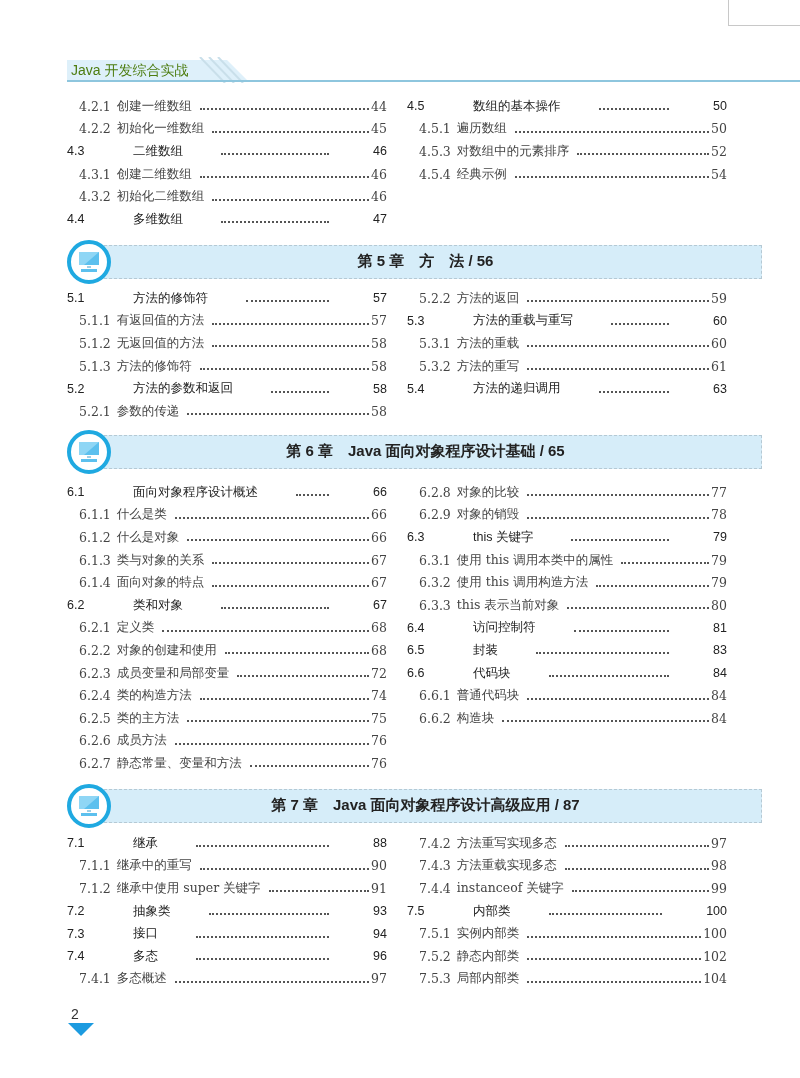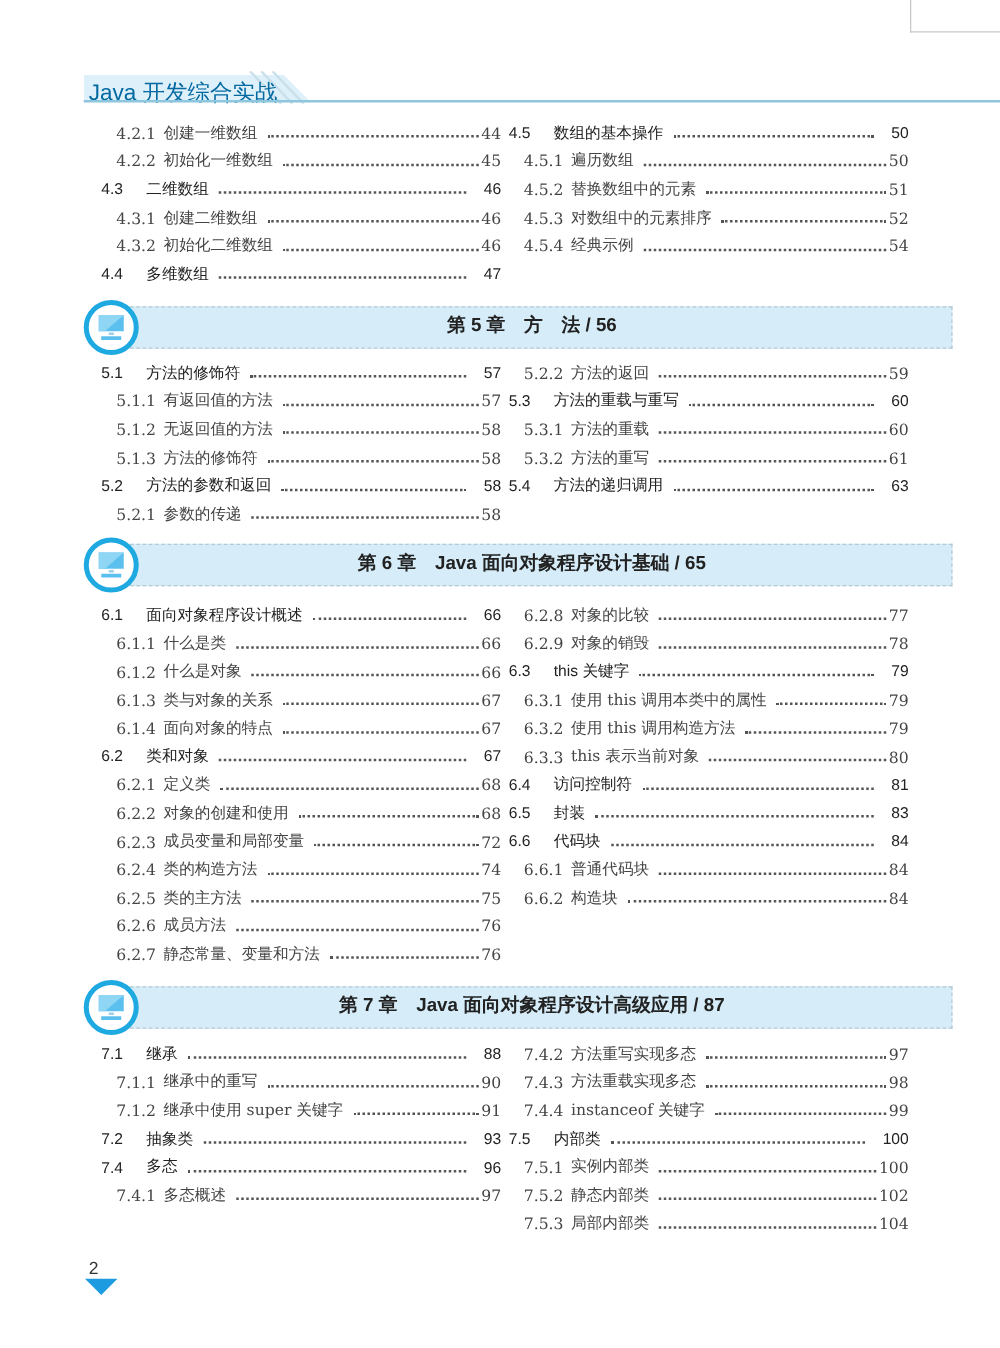--- a/index.html
+++ b/index.html
@@ -5,32 +5,32 @@
   html, body { margin:0; padding:0; background:#fff; }
   body { width:800px; height:1078px; position:relative; overflow:hidden;
          font-family:"DejaVu Serif", "Liberation Serif", serif; color:#333; }
   .corner-box { position:absolute; left:728px; top:-2px; width:80px; height:27px;
                 border-left:1px solid #c8c8c8; border-bottom:1px solid #c8c8c8; }
   .header-line { position:absolute; left:67px; right:0; top:80px; height:2px; background:#8ec6de; }
   .header-tab { position:absolute; left:67px; top:60px; width:180px; height:20px;
                 background:#def0fa; clip-path:polygon(0 0, 160px 0, 180px 100%, 0 100%); }
   .header-stripes { position:absolute; left:198px; top:57px; width:50px; height:26px; }
   .header-title { position:absolute; left:71px; top:62px; font-family:"Liberation Sans", sans-serif;
-                  font-size:18px; color:#0369a1; }
+                  font-size:14px; color:#4d7c0f; }
   .toc-block { position:absolute; left:67px; width:695px; }
   .col { position:absolute; top:0; width:320px; }
-  .col.left { left:14px; }
+  .col.left { left:0; }
   .col.right { left:340px; }
   .row { height:22.6px; display:flex; align-items:center; white-space:nowrap; font-size:12.5px; }
   .row .num { flex:none; }
   .row .title { flex:none; margin-left:6px; }
   .row .dots { flex:1; overflow:hidden; margin:0 2px 0 8px; height:12px; position:relative; top:0px;
                border-bottom:2px dotted #555; transform:translateY(-3px); }
   .row .page { flex:none; }
-  .row.sec { font-family:"Liberation Sans", sans-serif; font-size:12.5px; color:#222; }
+  .row.sec { font-family:"Liberation Sans", sans-serif; font-size:12.5px; color:#222;gap:30px; }
   .row.sec .title { margin-left:18px; }
   .row.sec .num { width:18px; }
   .row.sec .page { margin-left:12px; }
   .row.sub { padding-left:12px; color:#444; }
   .chap-banner { position:absolute; left:67px; width:695px; height:36px; }
   .chap-bar { position:absolute; left:22px; right:0; top:2px; height:32px; background:#d6edf9;
               border-top:1px dashed #b5c9d4; border-bottom:1px dashed #b5c9d4; border-right:1px dashed #b5c9d4; }
   .chap-title { position:absolute; left:22px; right:0; top:2px; height:32px; line-height:32px; text-align:center;
                 font-family:"Liberation Sans", sans-serif; font-size:15px; color:#222;font-weight:bold; }
   .chap-icon { position:absolute; left:0; top:-3px; width:36px; height:36px; border-radius:50%;
@@ -102,26 +102,20 @@
     <span class="dots"></span>
     <span class="page">50</span>
   </div>
       <div class="row sub">
     <span class="num">4.5.1</span>
     <span class="title">遍历数组</span>
     <span class="dots"></span>
     <span class="page">50</span>
   </div>
       <div class="row sub">
-    <span class="num">4.5.2</span>
-    <span class="title">替换数组中的元素</span>
-    <span class="dots"></span>
-    <span class="page">51</span>
-  </div>
-      <div class="row sub">
     <span class="num">4.5.3</span>
     <span class="title">对数组中的元素排序</span>
     <span class="dots"></span>
     <span class="page">52</span>
   </div>
       <div class="row sub">
     <span class="num">4.5.4</span>
     <span class="title">经典示例</span>
     <span class="dots"></span>
     <span class="page">54</span>
@@ -409,20 +403,26 @@
     <span class="dots"></span>
     <span class="page">91</span>
   </div>
       <div class="row sec">
     <span class="num">7.2</span>
     <span class="title">抽象类</span>
     <span class="dots"></span>
     <span class="page">93</span>
   </div>
       <div class="row sec">
+    <span class="num">7.3</span>
+    <span class="title">接口</span>
+    <span class="dots"></span>
+    <span class="page">94</span>
+  </div>
+      <div class="row sec">
     <span class="num">7.4</span>
     <span class="title">多态</span>
     <span class="dots"></span>
     <span class="page">96</span>
   </div>
       <div class="row sub">
     <span class="num">7.4.1</span>
     <span class="title">多态概述</span>
     <span class="dots"></span>
     <span class="page">97</span>

